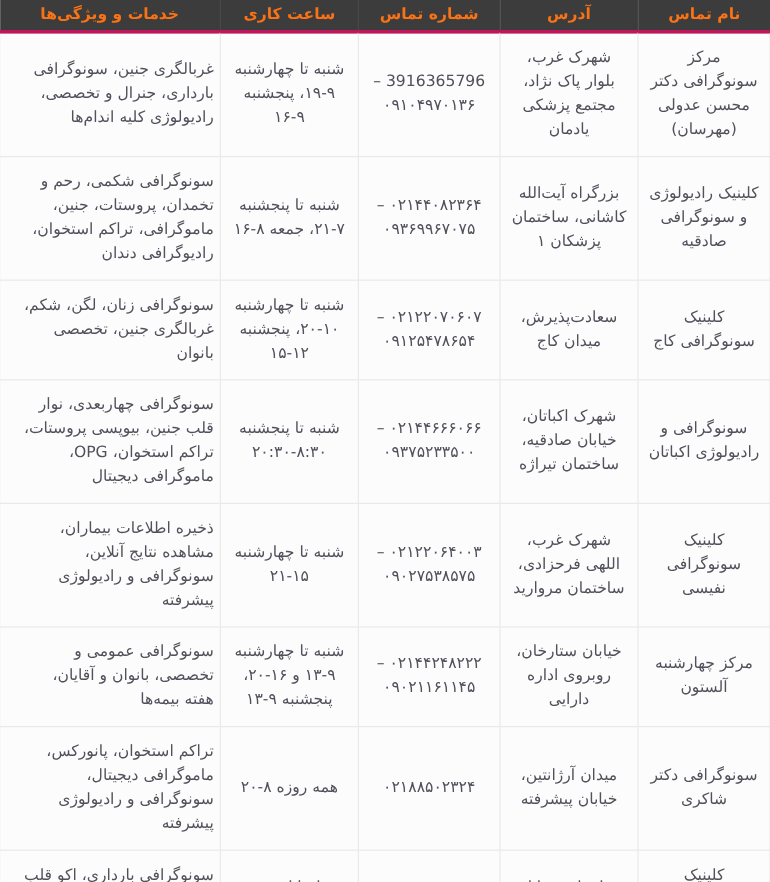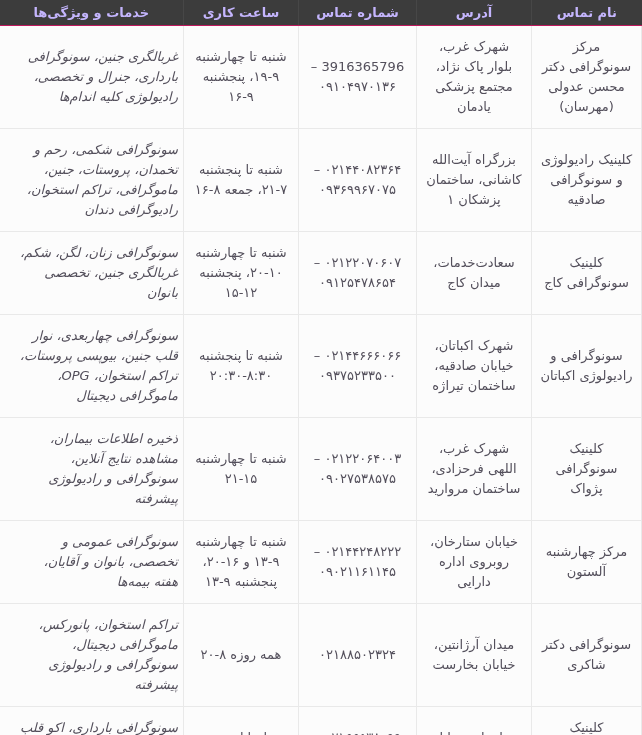--- a/index.html
+++ b/index.html
@@ -15,46 +15,45 @@
     background: #fcfcfc;
   }
   table.centers {
     width: 642px;
     border-collapse: collapse;
     table-layout: fixed;
     direction: rtl;
   }
   table.centers thead th {
     background: #3c3c3c;
-    color: #c4b5fd;
+    color: #f97316;
     font-size: 13px;
     font-weight: 700;
     padding: 5px 4px;
     height: 15px;
     text-align: center;
     border-left: 1px solid #474747;
-    border-bottom: 1px solid #be185d;
+    border-bottom: 3px solid #be185d;
   }
   table.centers thead th:last-child { border-left: none; }
   table.centers td {
     background: #fcfcfc;
     color: #534f5b;
     font-size: 13px;
     line-height: 20px;
     padding: 11px 8px;
     vertical-align: middle;
     text-align: center;
     border: 1px solid #e9e9e9;
     word-wrap: break-word;
   }
   table.centers td.col-services {
     text-align: right;
     padding-right: 5px;
     padding-left: 16px;
-    font-style: italic;
   }
   col.c-name     { width: 110px; }
   col.c-address  { width: 115px; }
   col.c-phone    { width: 118px; }
   col.c-hours    { width: 115px; }
   col.c-services { width: 184px; }
 </style>
 </head>
 <body>
 
@@ -86,49 +85,49 @@
       </tr>
       <tr>
         <td class="col-name">کلینیک رادیولوژی و سونوگرافی صادقیه</td>
         <td class="col-address">بزرگراه آیت‌الله کاشانی، ساختمان پزشکان ۱</td>
         <td class="col-phone">۰۲۱۴۴۰۸۲۳۶۴ – ۰۹۳۶۹۹۶۷۰۷۵</td>
         <td class="col-hours">شنبه تا پنجشنبه ۷-۲۱، جمعه ۸-۱۶</td>
         <td class="col-services">سونوگرافی شکمی، رحم و تخمدان، پروستات، جنین، ماموگرافی، تراکم استخوان، رادیوگرافی دندان</td>
       </tr>
       <tr>
         <td class="col-name">کلینیک سونوگرافی کاج</td>
-        <td class="col-address">سعادت‌خدمات، میدان کاج</td>
+        <td class="col-address">سعادت‌پذیرش، میدان کاج</td>
         <td class="col-phone">۰۲۱۲۲۰۷۰۶۰۷ – ۰۹۱۲۵۴۷۸۶۵۴</td>
         <td class="col-hours">شنبه تا چهارشنبه ۱۰-۲۰، پنجشنبه ۱۲-۱۵</td>
         <td class="col-services">سونوگرافی زنان، لگن، شکم، غربالگری جنین، تخصصی بانوان</td>
       </tr>
       <tr>
         <td class="col-name">سونوگرافی و رادیولوژی اکباتان</td>
         <td class="col-address">شهرک اکباتان، خیابان صادقیه، ساختمان تیراژه</td>
         <td class="col-phone">۰۲۱۴۴۶۶۶۰۶۶ – ۰۹۳۷۵۲۳۳۵۰۰</td>
         <td class="col-hours">شنبه تا پنجشنبه ۸:۳۰-۲۰:۳۰</td>
         <td class="col-services">سونوگرافی چهاربعدی، نوار قلب جنین، بیوپسی پروستات، تراکم استخوان، OPG، ماموگرافی دیجیتال</td>
       </tr>
       <tr>
-        <td class="col-name">کلینیک سونوگرافی پژواک</td>
+        <td class="col-name">کلینیک سونوگرافی نفیسی</td>
         <td class="col-address">شهرک غرب، اللهی فرحزادی، ساختمان مروارید</td>
         <td class="col-phone">۰۲۱۲۲۰۶۴۰۰۳ – ۰۹۰۲۷۵۳۸۵۷۵</td>
         <td class="col-hours">شنبه تا چهارشنبه ۱۵-۲۱</td>
         <td class="col-services">ذخیره اطلاعات بیماران، مشاهده نتایج آنلاین، سونوگرافی و رادیولوژی پیشرفته</td>
       </tr>
       <tr>
         <td class="col-name">مرکز چهارشنبه آلستون</td>
         <td class="col-address">خیابان ستارخان، روبروی اداره دارایی</td>
         <td class="col-phone">۰۲۱۴۴۲۴۸۲۲۲ – ۰۹۰۲۱۱۶۱۱۴۵</td>
         <td class="col-hours">شنبه تا چهارشنبه ۹-۱۳ و ۱۶-۲۰، پنجشنبه ۹-۱۳</td>
         <td class="col-services">سونوگرافی عمومی و تخصصی، بانوان و آقایان، هفته بیمه‌ها</td>
       </tr>
       <tr>
         <td class="col-name">سونوگرافی دکتر شاکری</td>
-        <td class="col-address">میدان آرژانتین، خیابان بخارست</td>
+        <td class="col-address">میدان آرژانتین، خیابان پیشرفته</td>
         <td class="col-phone">۰۲۱۸۸۵۰۲۳۲۴</td>
         <td class="col-hours">همه روزه ۸-۲۰</td>
         <td class="col-services">تراکم استخوان، پانورکس، ماموگرافی دیجیتال، سونوگرافی و رادیولوژی پیشرفته</td>
       </tr>
       <tr>
         <td class="col-name">کلینیک سونوگرافی میلاد غرب</td>
         <td class="col-address">ستارخان، خیابان حبیب‌اللهی</td>
         <td class="col-phone">۰۲۱۶۶۵۳۸۰۹۹ – ۰۹۱۲۰۶۱۴۴۸۰</td>
         <td class="col-hours">تمام ایام هفته ۸-۲۲</td>
         <td class="col-services">سونوگرافی بارداری، اکو قلب جنین، کالر داپلر، سونوگرافی مغز نوزادان، بیمه‌های پایه</td>

